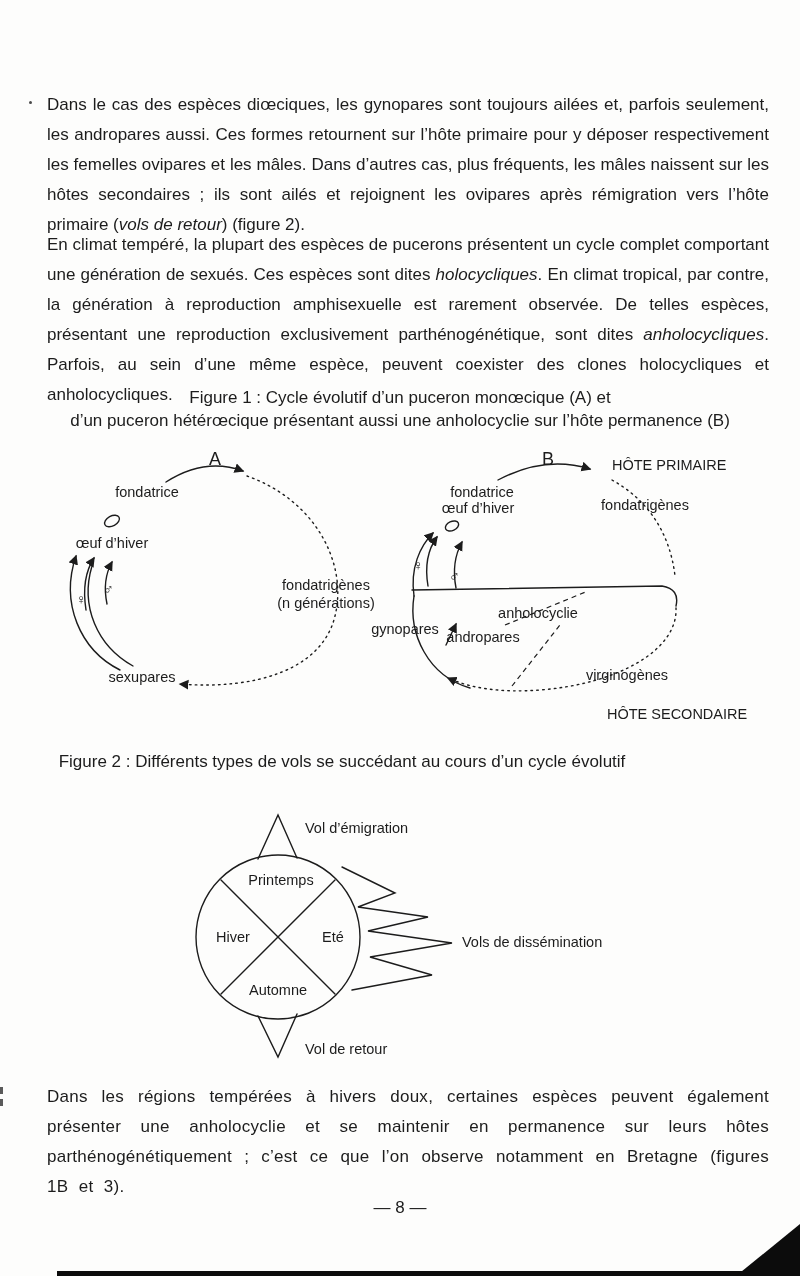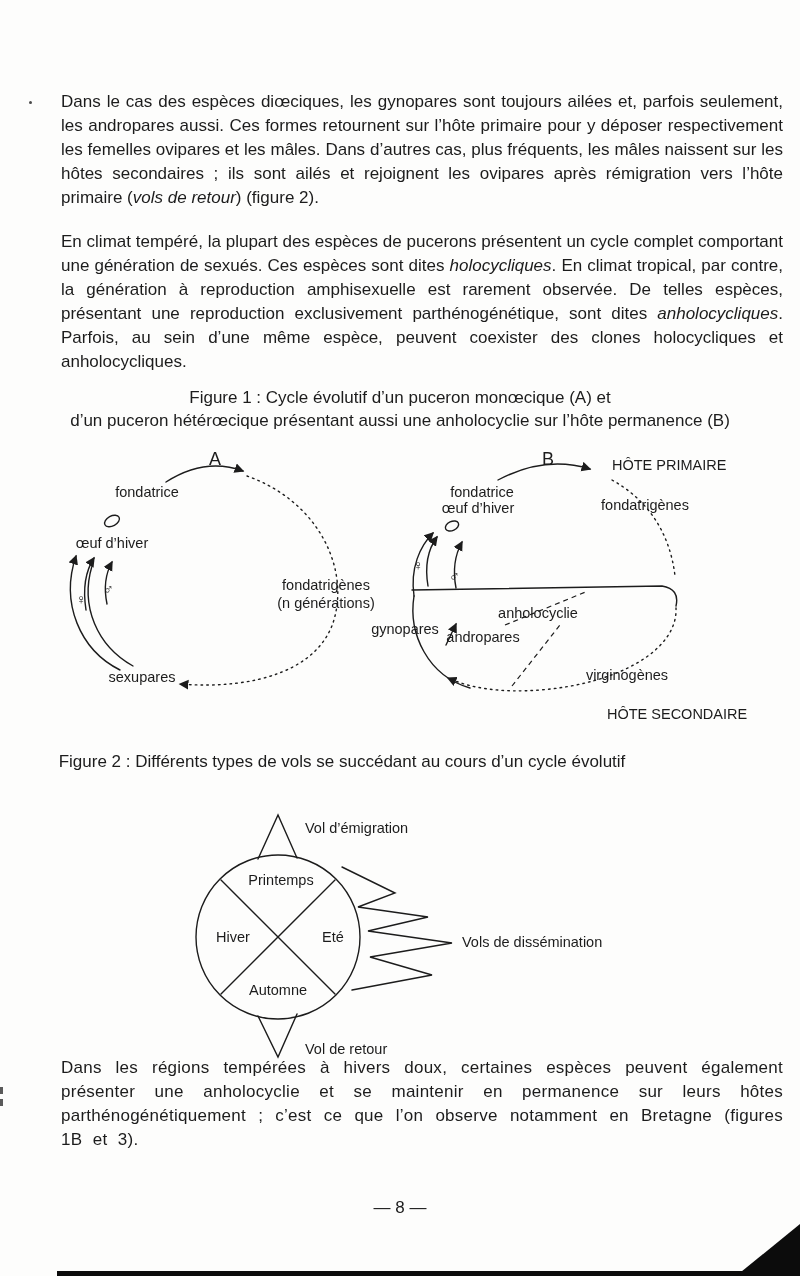--- a/index.html
+++ b/index.html
@@ -3,21 +3,21 @@
 <meta charset="utf-8">
 <style>
   * { margin:0; padding:0; box-sizing:border-box; }
   html, body { background:#ffffff; }
   body {
     width:800px; height:1276px; position:relative; overflow:hidden;
     background:#fdfdfc; color:#1c1c1c;
     font-family:"Liberation Sans", sans-serif;
   }
   .abs { position:absolute; }
-  .body-text { font-size:17px; line-height:24px; text-align:justify;margin-left:14px; }
+  .body-text { font-size:17px; line-height:30px; text-align:justify; }
   .spaced { word-spacing:0.32em; letter-spacing:0.015em; }
   .caption { font-size:17px; line-height:22.5px; text-align:center; }
   .it { font-style:italic; }
   .page-num { font-size:17px; text-align:center; }
   svg { position:absolute; left:0; }
   svg text { font-family:"Liberation Sans", sans-serif; font-size:14.5px; fill:#1c1c1c; }
   svg text.big { font-size:18px; }
   svg text.sym { font-size:14px; }
   .s   { fill:none; stroke:#1c1c1c; stroke-width:1.4; stroke-linecap:round; }
   .dot { fill:none; stroke:#1c1c1c; stroke-width:1.4; stroke-linecap:round; stroke-dasharray:1.6 4.2; }
@@ -108,21 +108,21 @@
     <text x="278" y="190" text-anchor="middle">Automne</text>
   </g>
   <polyline class="s" points="258,54 278,10 297,53"></polyline>
   <text x="305" y="28">Vol d’émigration</text>
   <polyline class="s" points="342,62 395,88 358,102 428,112 368,126 452,138 370,152 432,170 352,185"></polyline>
   <text x="462" y="142">Vols de dissémination</text>
   <polyline class="s" points="258,211 278,252 297,209"></polyline>
   <text x="305" y="249">Vol de retour</text>
 </svg>
 
-<p class="body-text spaced abs" style="top:1056px;left:47px;width:722px;"><span>Dans les régions tempérées à hivers doux, certaines espèces peuvent également présenter une anholocyclie et se maintenir en permanence sur leurs hôtes parthénogénétiquement ; c’est ce que l’on observe notamment en Bretagne (figures 1B et 3).</span></p>
+<p class="body-text spaced abs" style="top:1082px;left:47px;width:722px;"><span>Dans les régions tempérées à hivers doux, certaines espèces peuvent également présenter une anholocyclie et se maintenir en permanence sur leurs hôtes parthénogénétiquement ; c’est ce que l’on observe notamment en Bretagne (figures 1B et 3).</span></p>
 
 <div class="page-num abs" style="top:1198px;left:0;width:800px;">— 8 —</div>
 
 <div class="speck" style="left:29px;top:101px;"></div>
 <div class="edge-mark" style="top:1087px;"></div>
 <div class="edge-mark" style="top:1099px;"></div>
 <div class="bottom-strip"></div>
 <div class="corner-tri"></div>
 
 </body></html>

